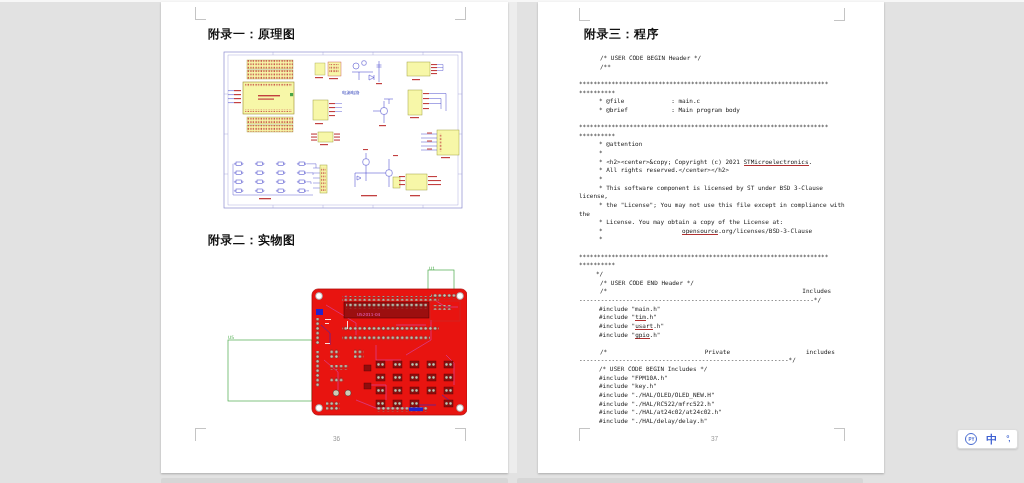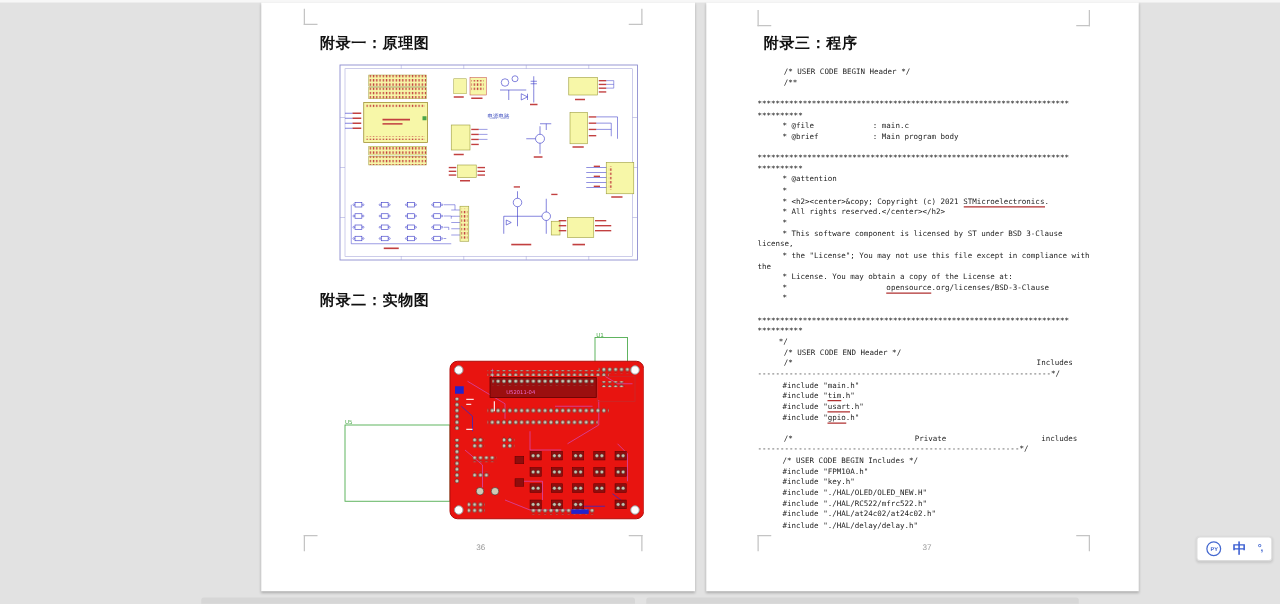--- a/index.html
+++ b/index.html
@@ -1,21 +1,21 @@
 <!DOCTYPE html>
 <html><head>
 <meta charset="utf-8">
 <style>
   html,body{margin:0;padding:0;}
   body{width:1024px;height:483px;background:#e2e2e2;position:relative;overflow:hidden;
        font-family:"Liberation Sans","DejaVu Sans",sans-serif;}
   .topstrip{position:absolute;left:0;top:0;width:1024px;height:2px;background:#f7f7f7;}
-  .page{position:absolute;top:2px;height:471px;background:#ffffff;box-shadow:0 1px 2px rgba(0,0,0,0.25);margin-left:48px;}
+  .page{position:absolute;top:2px;height:471px;background:#ffffff;box-shadow:0 1px 2px rgba(0,0,0,0.25);}
   #page-left{left:161px;width:347px;}
-  #page-right{left:517px;width:346px;}
+  #page-right{left:538px;width:346px;}
   .pagegap{position:absolute;left:508px;top:2px;width:9px;height:471px;background:#ededed;}
   .nextpage{position:absolute;top:478px;height:5px;background:#d6d6d6;border-radius:2px 2px 0 0;}
   .np-l{left:161px;width:347px;} .np-r{left:517px;width:346px;}
   .doc-title{position:absolute;font-weight:bold;font-size:12px;letter-spacing:0.5px;color:#111;}
   #title1{left:47px;top:24px;} #title2{left:47px;top:230px;} #title3{left:46px;top:24px;}
   .pagenum{position:absolute;font-size:6.5px;color:#9a9a9a;}
   #pn36{left:172px;top:433px;} #pn37{left:173px;top:433px;}
   
   .cm{position:absolute;width:11px;height:13px;}
   .cm .h{position:absolute;width:11px;height:1px;background:#c4c4c4;}

